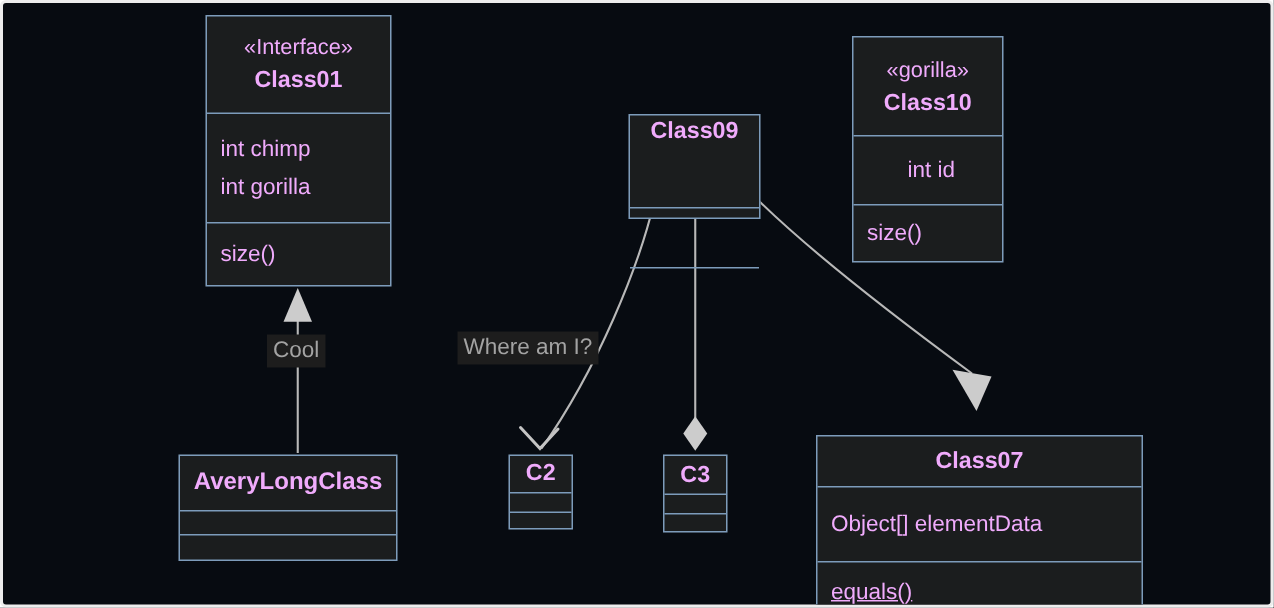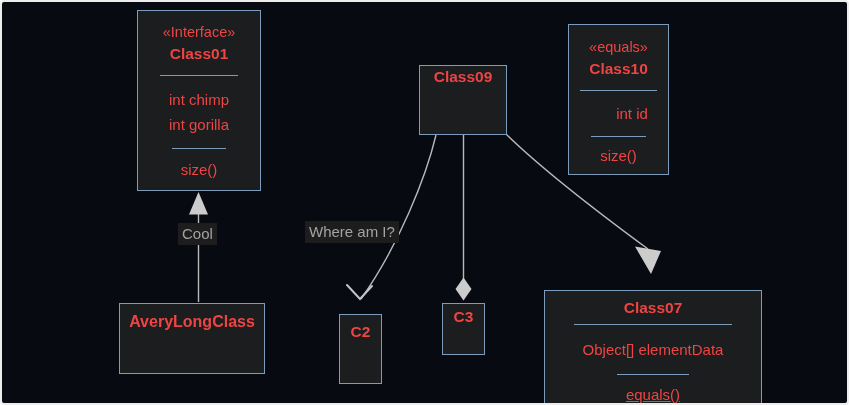--- a/index.html
+++ b/index.html
@@ -17,21 +17,21 @@
   .edge-line{stroke:#b8b8b8;stroke-width:1.4;fill:none;}
   .arrow-fill{fill:#cccccc;stroke:none;}
   .arrow-open{stroke:#c4c4c4;stroke-width:2;fill:none;stroke-linecap:round;}
 
   .uml-class{
     position:absolute;z-index:3;
     box-sizing:border-box;
     background:#1b1d1e;
     border:1px solid #7d9cbb;
     display:flex;flex-direction:column;
-    color:#ef4444;font-size:15px;align-items:center;
+    color:#f0abfc;font-size:15px;
   }
   .cmp{box-sizing:border-box;border-top:1px solid #7d9cbb;
     display:flex;flex-direction:column;justify-content:center;}
   .cmp:first-child{border-top:none;}
   .head{align-items:center;text-align:center;line-height:22px;}
   .stereo{font-size:14.5px;}
   .cname{font-weight:bold;font-size:15.5px;}
   .member{padding:0 9px;line-height:25px;white-space:nowrap;}
 
   .edge-label{
@@ -72,50 +72,50 @@
     </div>
     <div class="cmp" style="height:74px;">
       <div class="member">int chimp</div>
       <div class="member">int gorilla</div>
     </div>
     <div class="cmp" style="height:42px;">
       <div class="member">size()</div>
     </div>
   </div>
 
-  <div class="uml-class" style="left:417px;top:63px;width:88px;height:70px;gap:39px;">
+  <div class="uml-class" style="left:417px;top:74px;width:88px;height:70px;gap:39px;">
     <div class="cmp head" style="height:36px;">
       <div class="cname">Class09</div>
     </div>
     <div class="cmp" style="height:21px;"></div>
     <div class="cmp" style="height:13px;"></div>
   </div>
 
   <div class="uml-class" style="left:566px;top:22px;width:101px;height:151px;">
     <div class="cmp head" style="height:66px;">
-      <div class="stereo">«equals»</div>
+      <div class="stereo">«gorilla»</div>
       <div class="cname">Class10</div>
     </div>
     <div class="cmp" style="height:46px;padding-left:27px;">
       <div class="member">int id</div>
     </div>
     <div class="cmp" style="height:39px;">
       <div class="member">size()</div>
     </div>
   </div>
 
   <div class="uml-class" style="left:117px;top:301px;width:146px;height:71px;">
     <div class="cmp head" style="height:37px;">
       <div class="cname" style="font-size:16px;">AveryLongClass</div>
     </div>
     <div class="cmp" style="height:17px;"></div>
     <div class="cmp" style="height:17px;"></div>
   </div>
 
-  <div class="uml-class" style="left:337px;top:312px;width:43px;height:70px;">
+  <div class="uml-class" style="left:337px;top:301px;width:43px;height:50px;">
     <div class="cmp head" style="height:36px;">
       <div class="cname">C2</div>
     </div>
     <div class="cmp" style="height:18px;"></div>
     <div class="cmp" style="height:16px;"></div>
   </div>
 
   <div class="uml-class" style="left:440px;top:301px;width:43px;height:52px;">
     <div class="cmp head" style="height:36px;">
       <div class="cname">C3</div>

